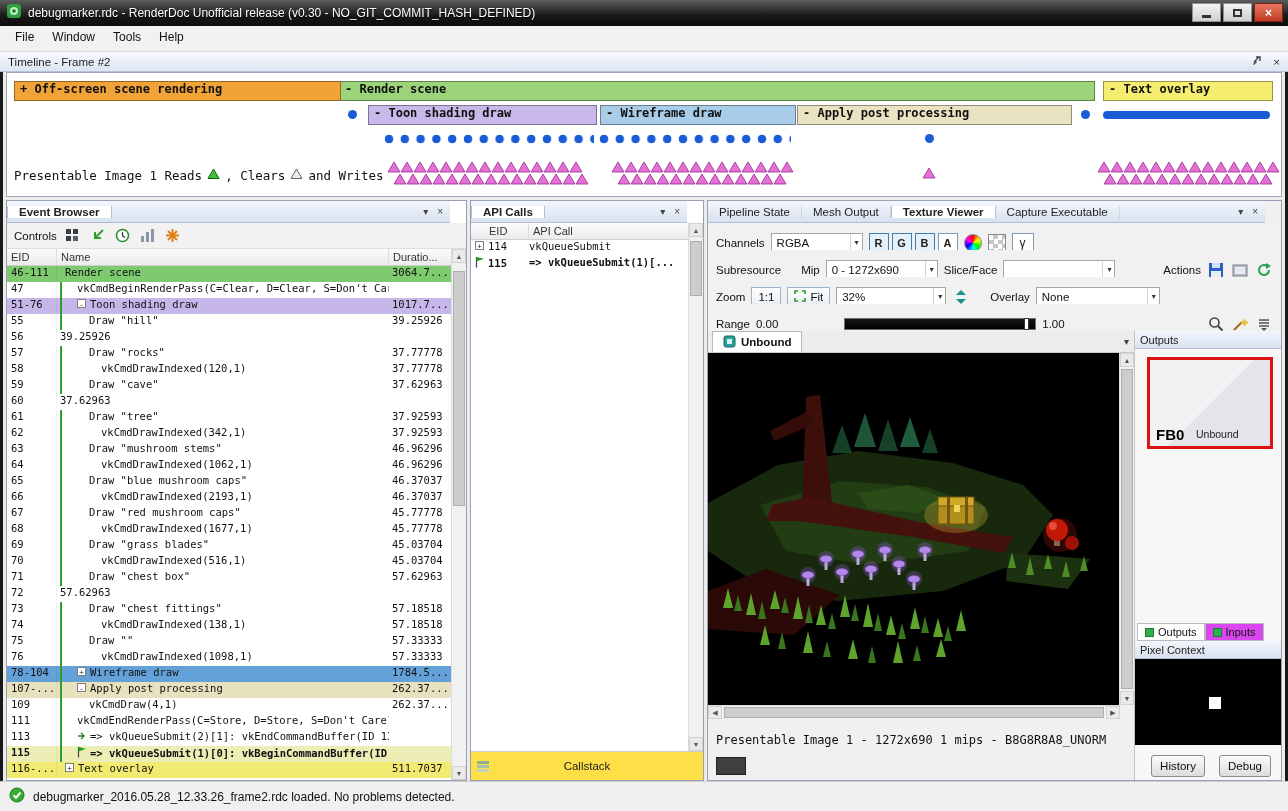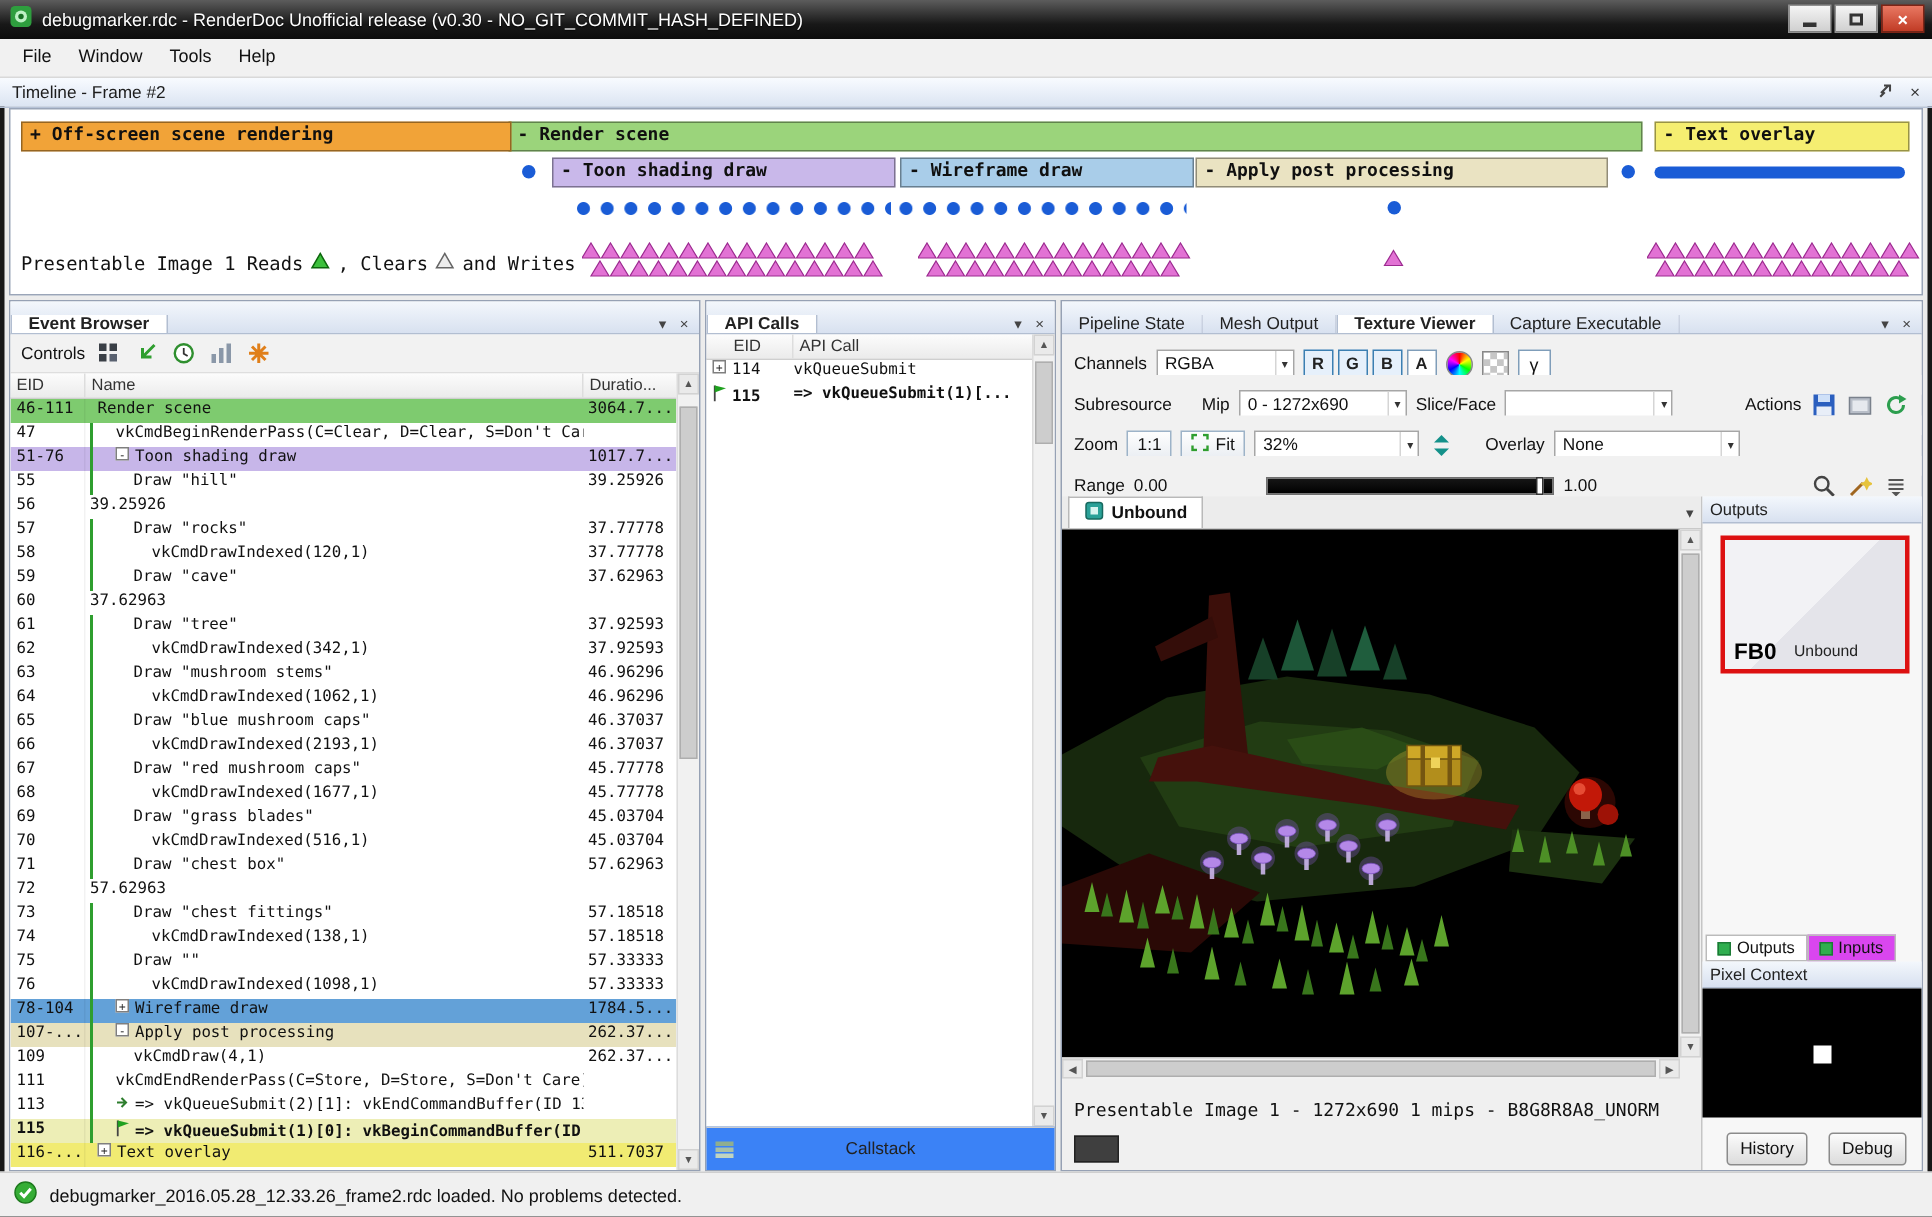--- a/index.html
+++ b/index.html
@@ -37,21 +37,21 @@
 #tl-thickline{position:absolute;left:1096px;top:38px;width:167px;height:8px;border-radius:4px;background:#1a5cd6}
 #tl-footer{position:absolute;left:7px;top:90px;height:24px;display:flex;align-items:center;gap:5px;font:12.5px "DejaVu Sans Mono",monospace;color:#111;white-space:pre}
 .tri-strip{position:absolute;top:88px;height:26px;overflow:hidden}
 #tris-1{left:381px;width:204px}
 #tris-2{left:605px;width:184px}
 #tris-3{left:1091px;width:184px}
 #tri-single{position:absolute;left:915px;top:92px}
 
 
 .panel{position:absolute;background:#fff;border:1px solid #96a1b4}
-.ptabs{position:absolute;top:0;left:0;right:0;height:22px;background:linear-gradient(#f3f7fc,#d8e1f0);border-bottom:1px solid #b2bed1;display:flex;align-items:flex-end}
+.ptabs{position:absolute;top:0;left:0;right:16px;height:22px;background:linear-gradient(#f3f7fc,#d8e1f0);border-bottom:1px solid #b2bed1;display:flex;align-items:center}
 .ptab{padding:0 11px;display:flex;align-items:center;font-size:11.5px;color:#222;border-right:1px solid rgba(160,170,190,.35)}
 .ptab.active{background:#fff;font-weight:bold;border-right:1px solid #b2bed1;border-left:1px solid #b2bed1}
 .strip-ico{margin-left:auto;display:flex;align-items:center;gap:9px;padding-right:7px;color:#444;font-size:10px}
 .gly{cursor:default}
 
 
 #eb-panel{left:6px;top:200px;width:461px;height:581px}
 #eb-toolbar{position:absolute;top:22px;left:0;right:0;height:26px;background:#f2f2f2;border-bottom:1px solid #dedede;display:flex;align-items:center;gap:7px;padding:0 7px;font-size:11.5px;color:#111}
 .ticon{width:18px;height:18px;display:flex;align-items:center;justify-content:center}
 #eb-header{position:absolute;top:48px;left:0;right:15px;height:17px;background:linear-gradient(#fcfcfc,#ebebeb);border-bottom:1px solid #cfcfcf;display:flex;font-size:11px;color:#333;line-height:16px}
@@ -90,21 +90,21 @@
 
 #api-panel{left:470px;top:200px;width:234px;height:581px}
 #api-header{position:absolute;top:22px;left:0;right:15px;height:17px;background:linear-gradient(#fcfcfc,#ebebeb);border-bottom:1px solid #cfcfcf;display:flex;font-size:11px;color:#333;line-height:16px}
 #api-header .h-eid{width:58px;padding-left:18px;border-right:1px solid #ddd}
 #api-header .h-call{flex:1;padding-left:4px}
 #api-rows{position:absolute;top:39px;left:0;right:15px;bottom:29px;background:#fff;overflow:hidden}
 .api-row{display:flex;height:16px;line-height:16px;font:10.5px "DejaVu Sans Mono",monospace;color:#111}
 .api-row .a-eid{width:58px;padding-left:4px;white-space:nowrap;overflow:hidden}
 .api-row .a-call{flex:1;white-space:nowrap;overflow:hidden}
 .api-row.bold{font-weight:bold}
-#callstack{position:absolute;left:0;right:0;bottom:0;height:29px;background:#3b82f6;border-top:1px solid #cccccc;display:flex;align-items:center;justify-content:center;font-size:11.5px;color:#222}
+#callstack{position:absolute;left:0;right:0;bottom:0;height:29px;background:#fde047;border-top:1px solid #cccccc;display:flex;align-items:center;justify-content:center;font-size:11.5px;color:#222}
 #callstack .csico{position:absolute;left:5px;top:7px}
 
 
 #right-panel{left:707px;top:200px;width:575px;height:581px;background:#f0f0f0}
 .tv-row{position:absolute;left:0;right:0;height:40px;background:#f1f1f1;border-bottom:1px solid #e2e2e2;display:flex;align-items:center;padding:0 8px;font-size:11.5px;color:#111;gap:6px}
 #tv-row1{top:22px}#tv-row2{top:49px}#tv-row3{top:76px}#tv-row4{top:103px}
 .combo{height:20px;background:#fff;border:1px solid #a6a6a6;display:flex;align-items:center;font-size:11.5px;padding:0 3px 0 5px;color:#111}
 .combo .cv{flex:1;white-space:nowrap;overflow:hidden}
 .combo .ca{font-size:8px;color:#333;margin-left:4px;border-left:1px solid #d5d5d5;padding-left:4px;align-self:stretch;display:flex;align-items:center}
 .chbtn{width:20px;height:20px;border:1px solid #7f9db9;background:#fff;display:flex;align-items:center;justify-content:center;font-weight:bold;font-size:11px;color:#222}

